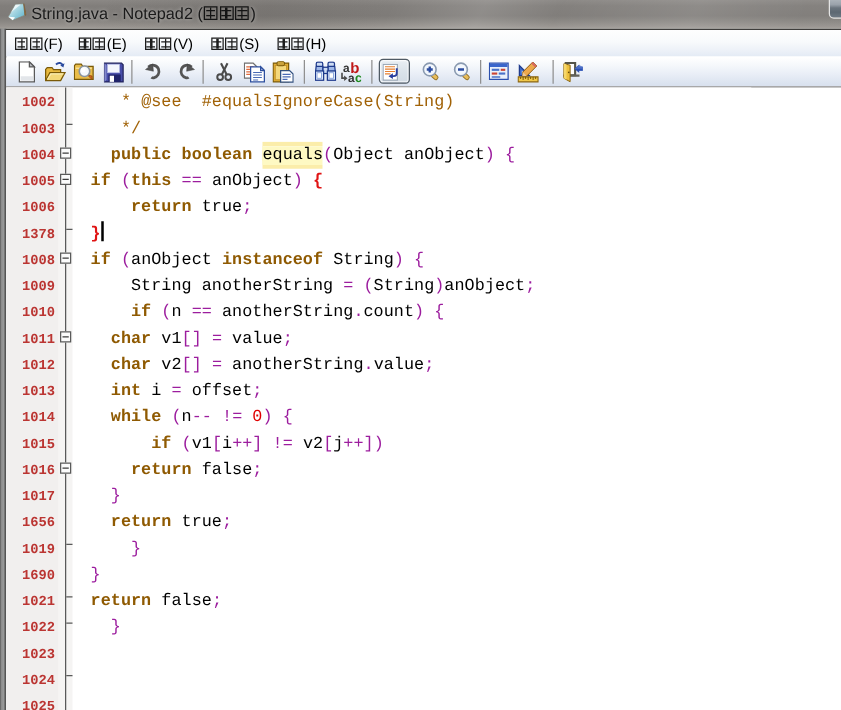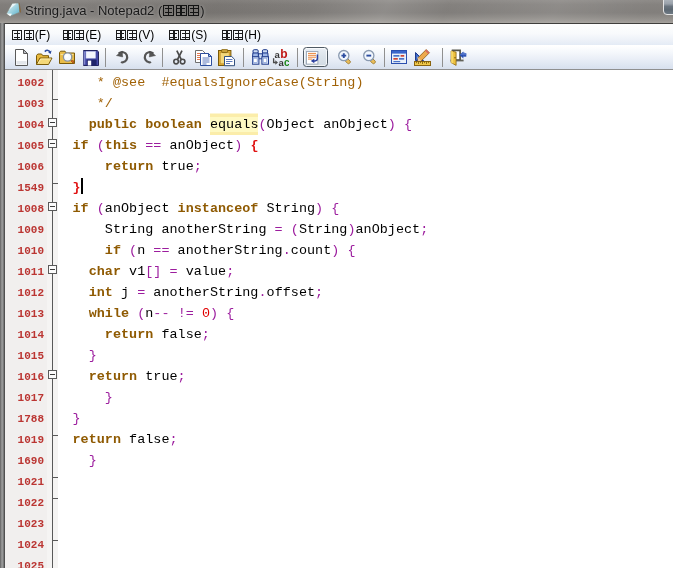--- a/index.html
+++ b/index.html
@@ -208,32 +208,32 @@
 <div id="editor">
  <div id="nummargin"></div>
  <div id="foldmargin"></div>
  <div id="foldline"></div>
  <div id="lnums">
 <div class="lnum" style="top:0px">1002</div>
 <div class="lnum" style="top:21px">1003</div>
 <div class="lnum" style="top:42px">1004</div>
 <div class="lnum" style="top:63px">1005</div>
 <div class="lnum" style="top:84px">1006</div>
-<div class="lnum" style="top:105px">1549</div>
+<div class="lnum" style="top:105px">1378</div>
 <div class="lnum" style="top:126px">1008</div>
 <div class="lnum" style="top:147px">1009</div>
 <div class="lnum" style="top:168px">1010</div>
 <div class="lnum" style="top:189px">1011</div>
 <div class="lnum" style="top:210px">1012</div>
 <div class="lnum" style="top:231px">1013</div>
 <div class="lnum" style="top:252px">1014</div>
 <div class="lnum" style="top:273px">1015</div>
 <div class="lnum" style="top:294px">1016</div>
 <div class="lnum" style="top:315px">1017</div>
-<div class="lnum" style="top:336px">1788</div>
+<div class="lnum" style="top:336px">1656</div>
 <div class="lnum" style="top:357px">1019</div>
 <div class="lnum" style="top:378px">1690</div>
 <div class="lnum" style="top:399px">1021</div>
 <div class="lnum" style="top:420px">1022</div>
 <div class="lnum" style="top:441px">1023</div>
 <div class="lnum" style="top:462px">1024</div>
 <div class="lnum" style="top:483px">1025</div>
  </div>
 <div class="fbox" style="top:48px"></div>
 <div class="fbox" style="top:69px"></div>
@@ -250,22 +250,24 @@
 <div>     <span class="c">* @see  #equalsIgnoreCase(String)</span></div>
 <div>     <span class="c">*/</span></div>
 <div>    <span class="k">public</span> <span class="k">boolean</span> <span class="hl">equals</span><span class="o">(</span>Object anObject<span class="o">)</span> <span class="o">{</span></div>
 <div>  <span class="k">if</span> <span class="o">(</span><span class="k">this</span> <span class="o">==</span> anObject<span class="o">)</span> <span class="b">{</span></div>
 <div>      <span class="k">return</span> true<span class="o">;</span></div>
 <div>  <span class="b">}</span><span id="caret"></span></div>
 <div>  <span class="k">if</span> <span class="o">(</span>anObject <span class="k">instanceof</span> String<span class="o">)</span> <span class="o">{</span></div>
 <div>      String anotherString <span class="o">=</span> <span class="o">(</span>String<span class="o">)</span>anObject<span class="o">;</span></div>
 <div>      <span class="k">if</span> <span class="o">(</span>n <span class="o">==</span> anotherString<span class="o">.</span>count<span class="o">)</span> <span class="o">{</span></div>
 <div>    <span class="k">char</span> v1<span class="o">[]</span> <span class="o">=</span> value<span class="o">;</span></div>
-<div>    <span class="k">int</span> j <span class="o">=</span> anotherString<span class="o">.</span>offset<span class="o">;</span></div>
+<div>    <span class="k">char</span> v2<span class="o">[]</span> <span class="o">=</span> anotherString<span class="o">.</span>value<span class="o">;</span></div>
+<div>    <span class="k">int</span> i <span class="o">=</span> offset<span class="o">;</span></div>
 <div>    <span class="k">while</span> <span class="o">(</span>n<span class="o">--</span> <span class="o">!=</span> <span class="n">0</span><span class="o">)</span> <span class="o">{</span></div>
+<div>        <span class="k">if</span> <span class="o">(</span>v1<span class="o">[</span>i<span class="o">++]</span> <span class="o">!=</span> v2<span class="o">[</span>j<span class="o">++])</span></div>
 <div>      <span class="k">return</span> false<span class="o">;</span></div>
 <div>    <span class="o">}</span></div>
 <div>    <span class="k">return</span> true<span class="o">;</span></div>
 <div>      <span class="o">}</span></div>
 <div>  <span class="o">}</span></div>
 <div>  <span class="k">return</span> false<span class="o">;</span></div>
 <div>    <span class="o">}</span></div>
 <div></div>
  </div>
 </div>

